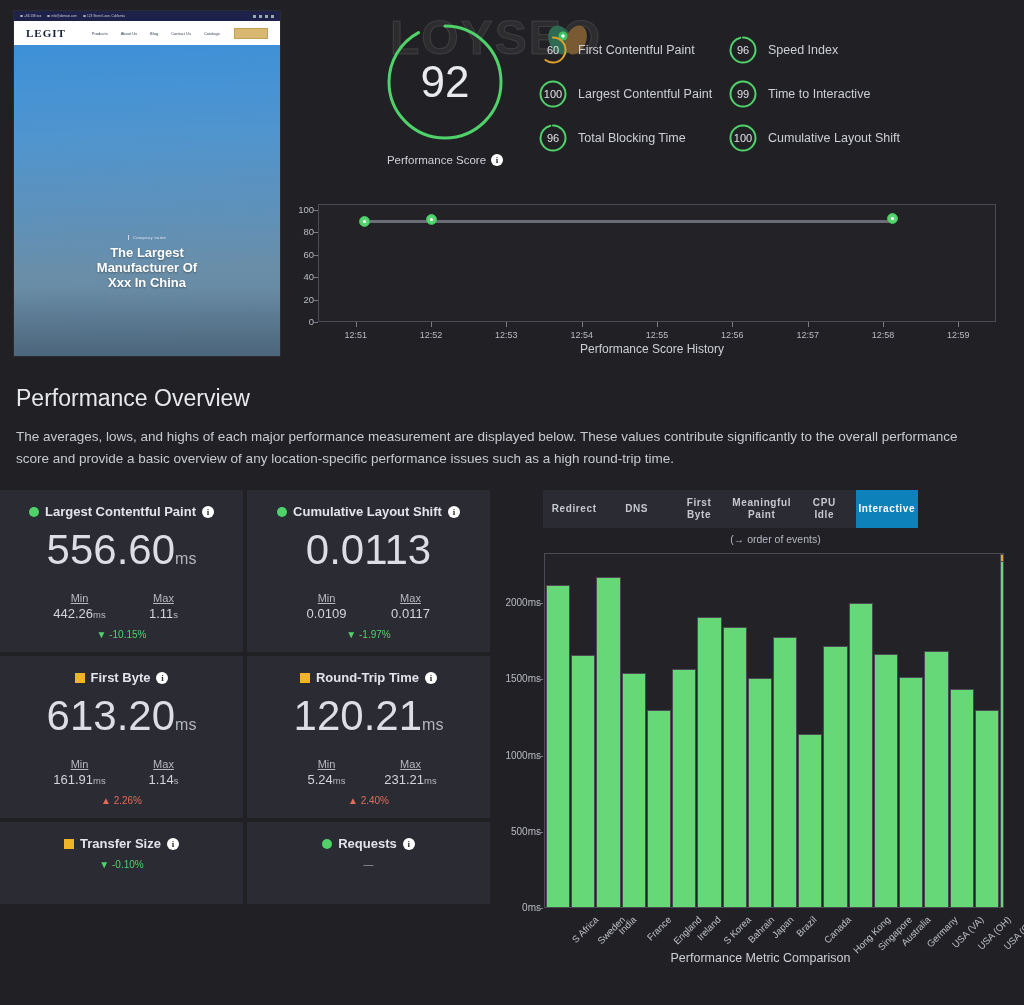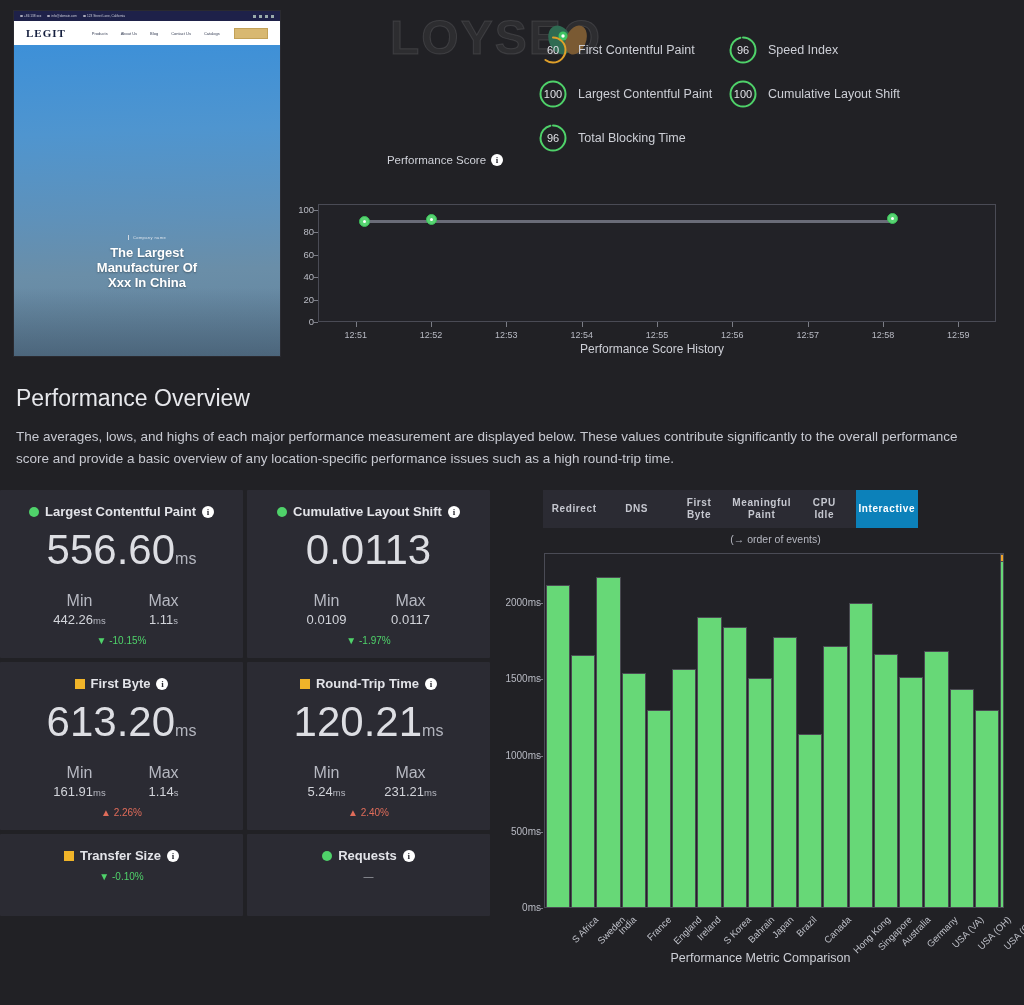--- a/index.html
+++ b/index.html
@@ -149,21 +149,21 @@
   .sq-y { width: 10px; height: 10px; background: #f0b429; display:inline-block; }
   .info-i {
     width: 12px; height: 12px; border-radius: 50%; background: #fff; color: #2b2b33;
     font-size: 9px; font-weight: 700; display: inline-flex; align-items: center; justify-content: center;
     font-family: "Liberation Serif", serif;
   }
   .card-val { font-size: 42px; color: #dddee3; font-weight: 300; line-height: 50px; }
   .card-val .unit { font-size: 16px; color: #b3b5be; }
   .minmax { display: flex; justify-content: center; gap: 26px; margin-top: 8px; }
   .mm-col { min-width: 58px; }
-  .mm-h { font-size: 16px; color: #b6b8c1; }
+  .mm-h { font-size: 11px; color: #b6b8c1; text-decoration: underline; }
   .mm-v { font-size: 13px; color: #d2d4da; margin-top: 2px; }
   .mm-v .u { font-size: 9.5px; color: #b6b8c1; }
   .delta { margin-top: 8px; font-size: 10px; }
   .delta.down { color: #4fd26a; }
   .delta.up { color: #e06c5a; }
   .delta.none { color: #9a9ca5; }
   .card.compact .card-val { line-height: 46px; }
 
   
   .right-panel { position: absolute; left: 497px; top: 490px; width: 527px; }
@@ -256,20 +256,26 @@
 
     <div class="score-block">
       <div class="watermark">LOYSEO</div>
       <svg class="wm-leaf" viewBox="0 0 54 36">
         <ellipse cx="17" cy="16" rx="11" ry="15" transform="rotate(-24 17 16)" fill="#2f6b52"></ellipse>
         <ellipse cx="33" cy="16" rx="10" ry="15" transform="rotate(22 33 16)" fill="#7a5a33"></ellipse>
         <circle cx="20" cy="12" r="4.5" fill="#3fc463"></circle>
         <circle cx="20" cy="12" r="1.7" fill="#ffffff"></circle>
       </svg>
 
+      <div class="big-gauge">
+        <svg width="124" height="124" viewBox="0 0 124 124">
+          <circle id="bigArc" cx="62" cy="62" r="56" fill="none" stroke="#4fd26a" stroke-width="3" stroke-linecap="round" transform="rotate(-90 62 62)" stroke-dasharray="323.70970702589227 351.85837720205683"></circle>
+        </svg>
+        <div class="big-score">92</div>
+      </div>
       <div class="big-label">
         <span>Performance Score</span>
         <span class="info-i">i</span>
       </div>
 
       <div class="metric-cols">
         <div class="mcol">
           <div class="mrow">
             <div class="mini-gauge">
               <svg width="30" height="30" viewBox="0 0 30 30">
@@ -301,20 +307,29 @@
 
         <div class="mcol">
           <div class="mrow">
             <div class="mini-gauge">
               <svg width="30" height="30" viewBox="0 0 30 30">
                 <circle class="mini-arc" cx="15" cy="15" r="12.5" fill="none" stroke="#4fd26a" stroke-width="2" stroke-linecap="round" transform="rotate(-90 15 15)" stroke-dasharray="75.39822368615503 78.53981633974483"></circle>
               </svg>
               <span class="mv">96</span>
             </div>
             <span class="mlabel">Speed Index</span>
+          </div>
+          <div class="mrow">
+            <div class="mini-gauge">
+              <svg width="30" height="30" viewBox="0 0 30 30">
+                <circle class="mini-arc" cx="15" cy="15" r="12.5" fill="none" stroke="#4fd26a" stroke-width="2" stroke-linecap="round" transform="rotate(-90 15 15)" stroke-dasharray="77.75441817634739 78.53981633974483"></circle>
+              </svg>
+              <span class="mv">99</span>
+            </div>
+            <span class="mlabel">Time to Interactive</span>
           </div>
           <div class="mrow">
             <div class="mini-gauge">
               <svg width="30" height="30" viewBox="0 0 30 30">
                 <circle class="mini-arc" cx="15" cy="15" r="12.5" fill="none" stroke="#4fd26a" stroke-width="2" stroke-linecap="round" transform="rotate(-90 15 15)" stroke-dasharray="78.53981633974483 78.53981633974483"></circle>
               </svg>
               <span class="mv">100</span>
             </div>
             <span class="mlabel">Cumulative Layout Shift</span>
           </div>

